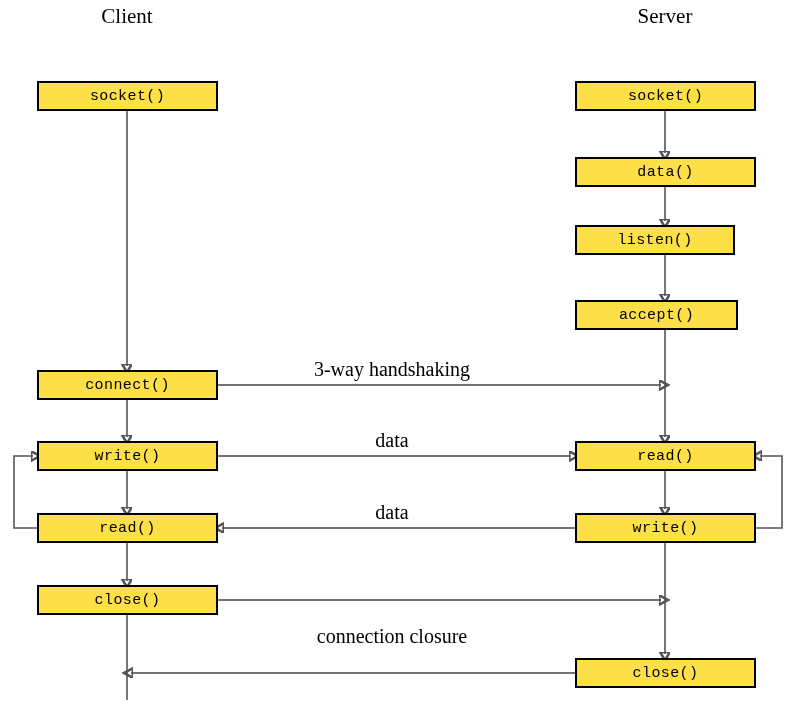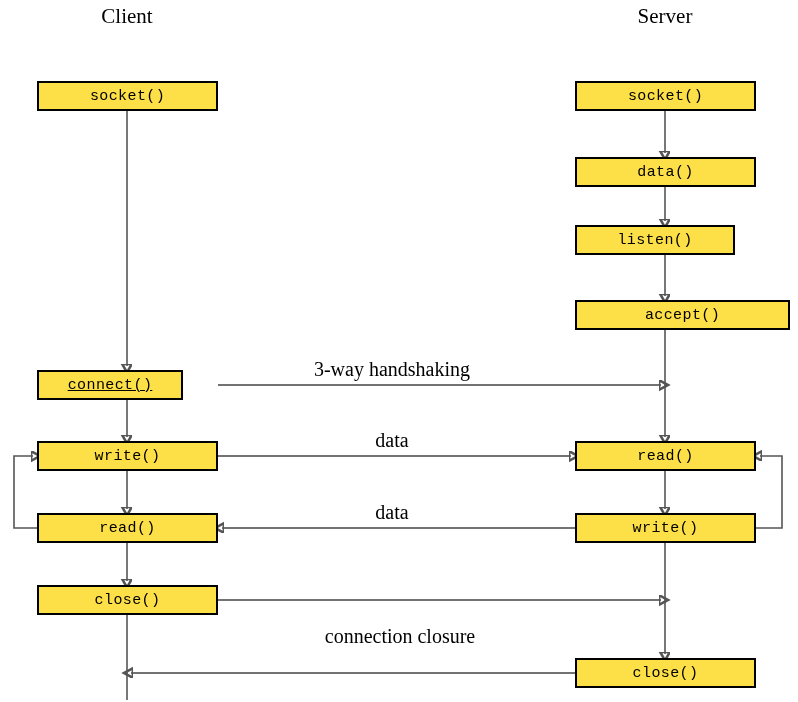--- a/index.html
+++ b/index.html
@@ -114,31 +114,31 @@
     <line class="thickwire" x1="218" y1="600" x2="661" y2="600" marker-end="url(#arrow-right)"></line>
 
     <line class="thickwire" x1="575" y1="673" x2="131" y2="673" marker-end="url(#arrow-left)"></line>
 
     <polyline points="37,528 14,528 14,456 33,456" marker-end="url(#arrow-right)"></polyline>
 
     <polyline points="756,528 782,528 782,456 760,456" marker-end="url(#arrow-left)"></polyline>
   </svg>
 
   <div class="node-box" style="left:37px; top:81px; width:181px; height:30px;">socket()</div>
-  <div class="node-box" style="left:37px; top:370px; width:146px; height:30px;text-decoration:underline;">connect()</div>
+  <div class="node-box" style="left:37px; top:370px; width:181px; height:30px;">connect()</div>
   <div class="node-box" style="left:37px; top:441px; width:181px; height:30px;">write()</div>
   <div class="node-box" style="left:37px; top:513px; width:181px; height:30px;">read()</div>
   <div class="node-box" style="left:37px; top:585px; width:181px; height:30px;">close()</div>
 
   <div class="node-box" style="left:575px; top:81px; width:181px; height:30px;">socket()</div>
   <div class="node-box" style="left:575px; top:157px; width:181px; height:30px;">data()</div>
   <div class="node-box" style="left:575px; top:225px; width:160px; height:30px;">listen()</div>
-  <div class="node-box" style="left:575px; top:300px; width:215px; height:30px;">accept()</div>
+  <div class="node-box" style="left:575px; top:300px; width:163px; height:30px;">accept()</div>
   <div class="node-box" style="left:575px; top:441px; width:181px; height:30px;">read()</div>
   <div class="node-box" style="left:575px; top:513px; width:181px; height:30px;">write()</div>
   <div class="node-box" style="left:575px; top:658px; width:181px; height:30px;">close()</div>
 
   <div class="edge-label" style="left:392px; top:359px;">3-way handshaking</div>
   <div class="edge-label" style="left:392px; top:430px;">data</div>
   <div class="edge-label" style="left:392px; top:502px;">data</div>
-  <div class="edge-label" style="left:400px; top:626px;">connection closure</div>
+  <div class="edge-label" style="left:392px; top:626px;">connection closure</div>
 
 </div>
 
 </body></html>

